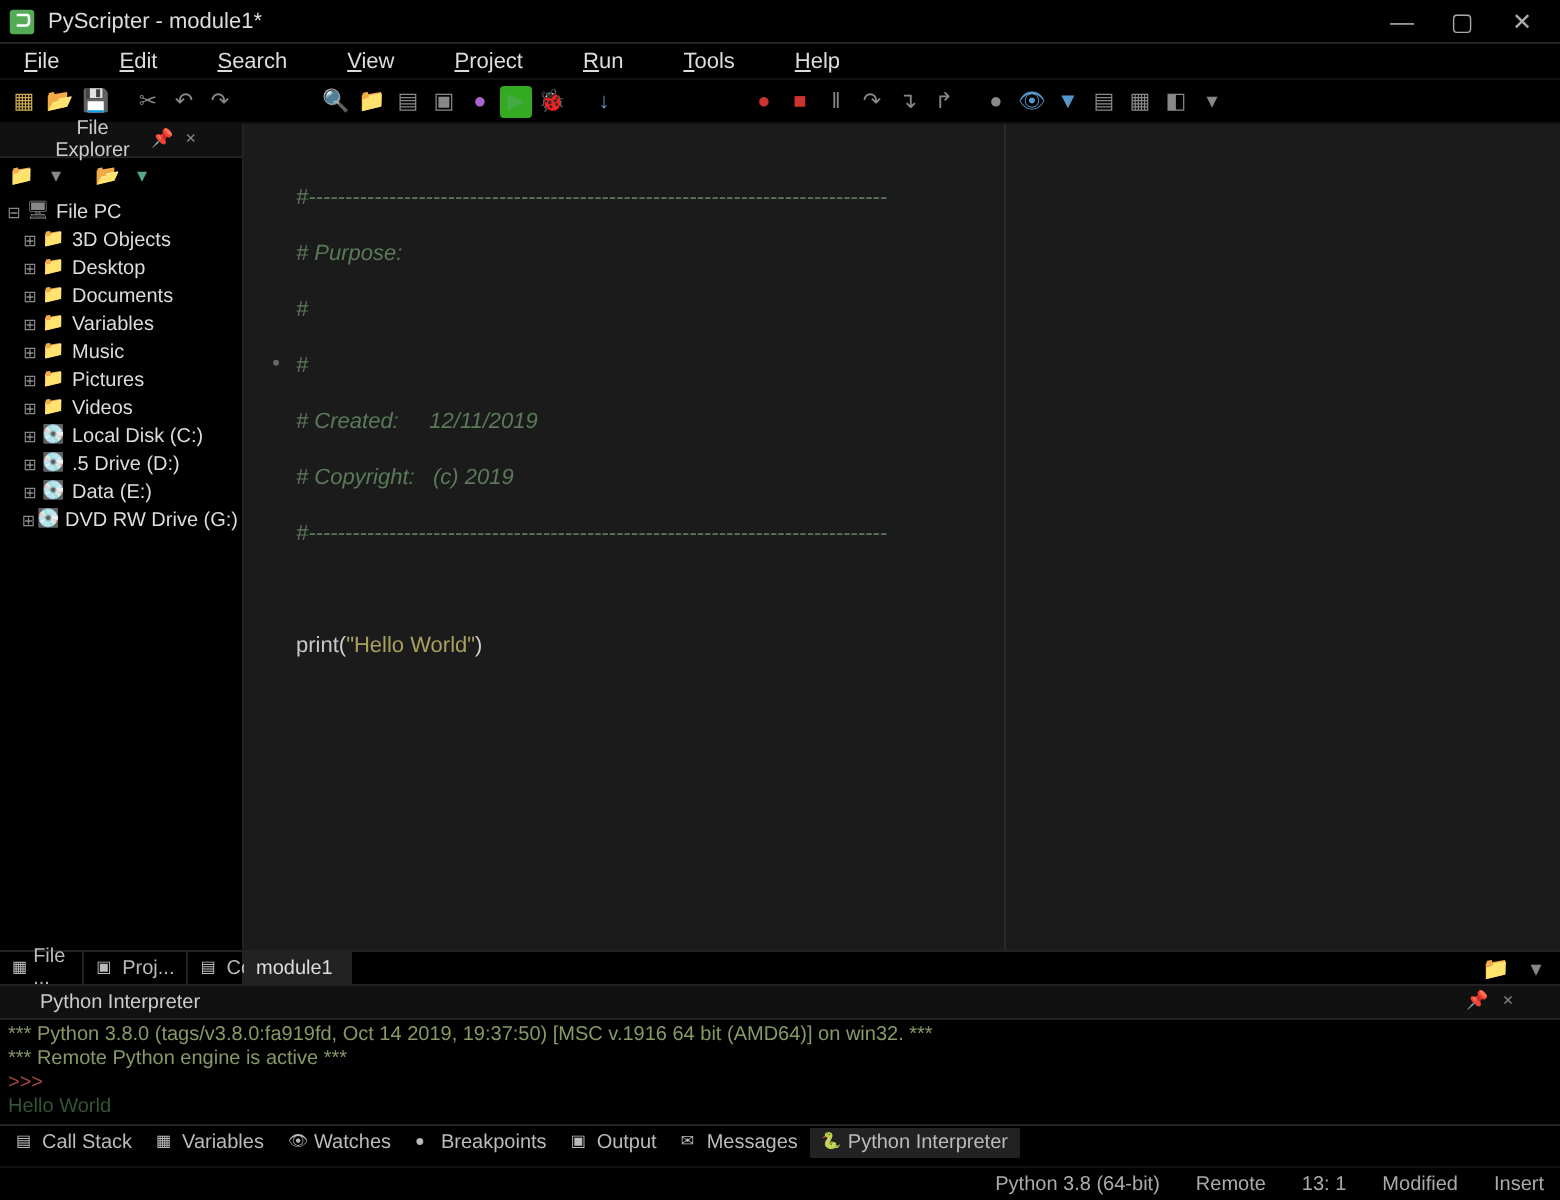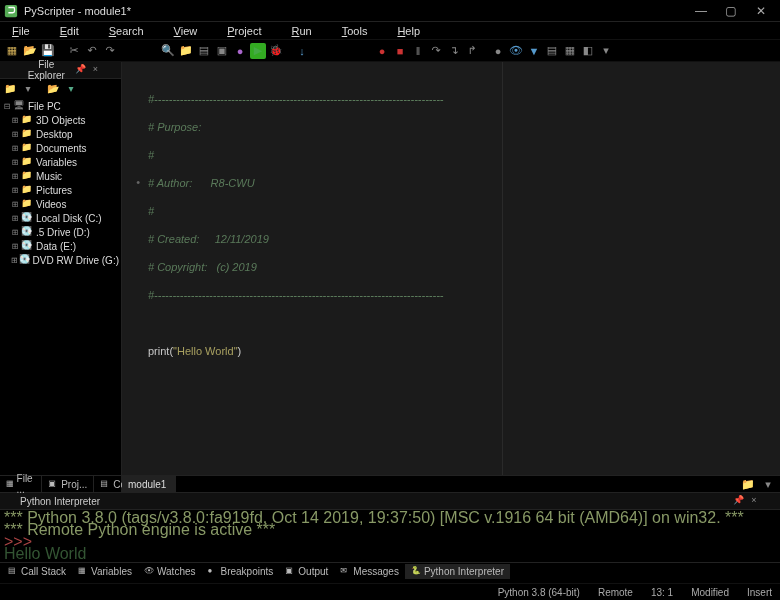--- a/index.html
+++ b/index.html
@@ -43,21 +43,21 @@
 .code .str { color:#a8a060; }
 .ruler { position:absolute; left:358px; top:0; bottom:0; width:1px; background:#2a2a2a; }
 .code-line { height:14px; }
 .side-tabs { height:17px; background:#000; border-top:1px solid #222; display:flex; align-items:center; font-size:10px; }
 .stab { padding:0 6px; height:17px; display:flex; align-items:center; gap:3px; border-right:1px solid #222; color:#bbb; }
 .stab .ticn { width:10px; height:10px; font-size:8px; }
 .ed-tabs { height:17px; background:#000; border-top:1px solid #222; display:flex; align-items:center; }
 .ed-tab { padding:0 10px 0 6px; height:17px; display:flex; align-items:center; background:#222; font-size:10px; color:#ddd; }
 .ed-tabs .spacer { flex:1; }
 .interp { height:70px; background:#000; border-top:1px solid #222; display:flex; flex-direction:column; }
-.interp-body { flex:1; font-family:Consolas,monospace; font-size:16px; padding:2px 4px; line-height:12px; overflow:hidden; }
+.interp-body { flex:1; font-family:Consolas,monospace; font-size:10px; padding:2px 4px; line-height:12px; overflow:hidden; }
 .interp-body .out { color:#889966; }
 .interp-body .prm { color:#aa4444; }
 .interp-body .res { color:#335533; }
 .btm-tabs { height:17px; background:#000; border-top:1px solid #222; display:flex; align-items:center; font-size:10px; padding:0 2px; }
 .btab { padding:0 6px; height:15px; display:flex; align-items:center; gap:3px; color:#bbb; }
 .btab.active { background:#222; }
 .btab .bicn { width:10px; height:10px; font-size:8px; }
 .status { position:absolute; bottom:0; left:0; right:0; height:17px; background:#000; border-top:1px solid #111; display:flex; align-items:center; justify-content:flex-end; font-size:10px; color:#aaa; padding:0 8px; gap:18px; }
 </style>
 </head>
@@ -221,21 +221,20 @@
     <div class="editor">
       <div class="gutter">
         <div style="height:112px"></div>
         <div style="height:14px">•</div>
       </div>
       <div class="code">
 <div class="ruler"></div>
 <div class="code-line cmt">#-------------------------------------------------------------------------------</div>
 <div class="code-line cmt"># Purpose:</div>
 <div class="code-line cmt">#</div>
-<div class="code-line cmt"><span># Author:</span>      <span>R8-CWU</span></div>
 <div class="code-line cmt">#</div>
 <div class="code-line cmt"><span># Created:</span>     <span>12/11/2019</span></div>
 <div class="code-line cmt"><span># Copyright:</span>   <span>(c) 2019</span></div>
 <div class="code-line cmt">#-------------------------------------------------------------------------------</div>
 <div class="code-line"></div>
 <div class="code-line"><span class="kw">print</span><span>(</span><span class="str">"Hello World"</span><span>)</span></div>
       </div>
     </div>
     <div class="ed-tabs">
       <div class="ed-tab">

